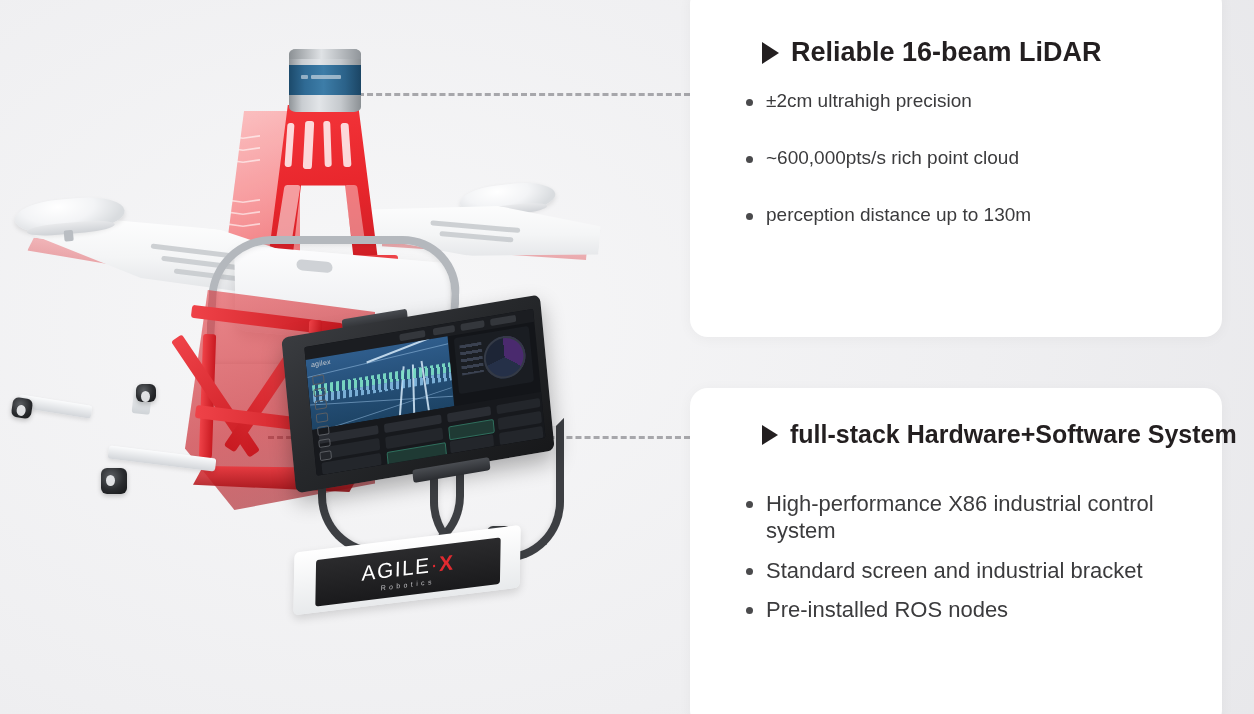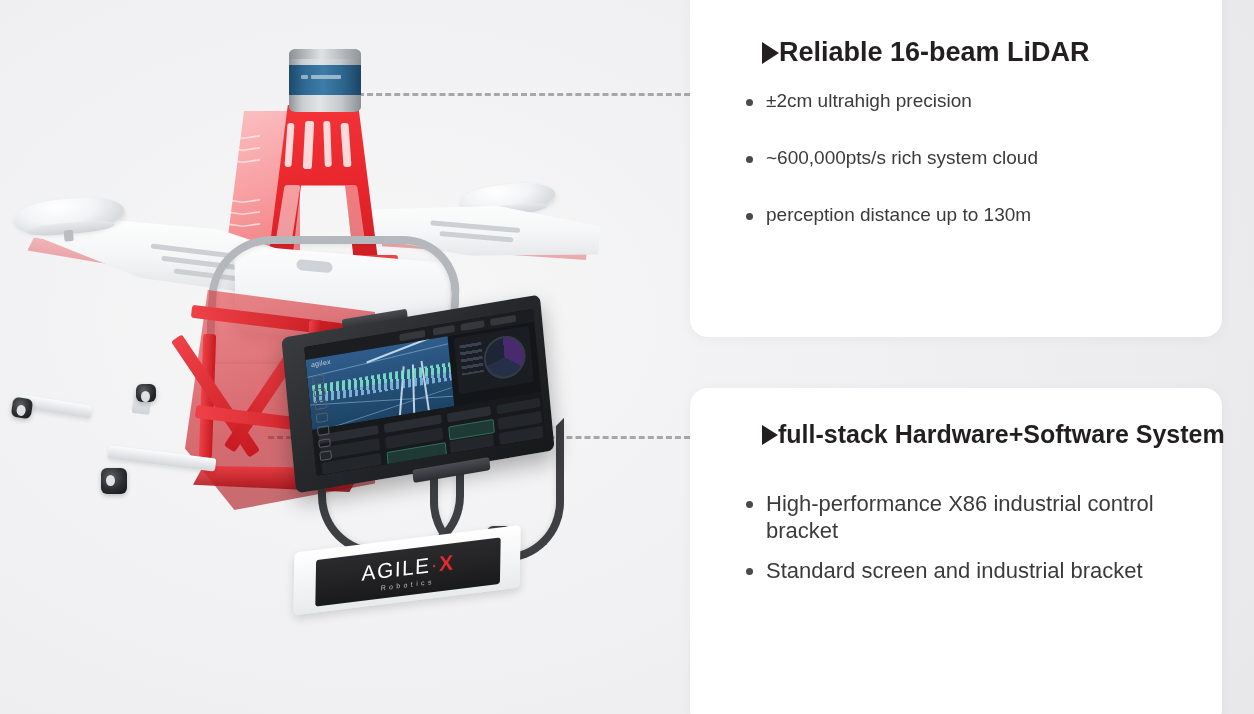--- a/index.html
+++ b/index.html
@@ -189,21 +189,21 @@
   .plate .sub{color:#bfbfc2;font-size:7px;letter-spacing:3.4px;margin-top:3px;
     font-family:"Liberation Sans",sans-serif;}
   .plate .dot{color:#e02a30;}
 
   
   .card{position:absolute;background:#fff;border-radius:18px;
     box-shadow:0 2px 14px rgba(0,0,0,.045);}
   .card.c1{left:690px;top:-14px;width:532px;height:351px;}
   .card.c2{left:690px;top:388px;width:532px;height:340px;}
 
-  .card .head{position:absolute;display:flex;align-items:flex-start;
+  .card .head{position:absolute;display:flex;align-items:flex-start;gap:12px;
     color:#231f20;font-weight:700;line-height:1.12;padding-left:40px;}
   .card.c1 .head{left:32px;top:51px;width:470px;font-size:27px;}
   .card.c2 .head{left:32px;top:32px;width:478px;font-size:25px;}
   .tri{flex:0 0 auto;margin-top:.20em;width:0;height:0;
     border-left:17px solid #231f20;border-top:11px solid transparent;border-bottom:11px solid transparent;}
   .card.c2 .tri{border-left-width:16px;border-top-width:10px;border-bottom-width:10px;}
 
   .bullets{position:absolute;list-style:none;margin:0;padding:0;color:#3b3b3d;}
   .card.c1 .bullets{left:54px;top:103px;width:460px;font-size:19px;}
   .card.c2 .bullets{left:54px;top:102px;width:450px;font-size:22px;}
@@ -372,28 +372,29 @@
     </div>
   </div>
 
   <div class="card c1">
     <div class="head">
       <span class="tri"></span>
       <span>Reliable 16-beam LiDAR</span>
     </div>
     <ul class="bullets">
       <li>±2cm ultrahigh precision</li>
-      <li>~600,000pts/s rich system cloud</li>
+      <li>~600,000pts/s rich point cloud</li>
       <li>perception distance up to 130m</li>
     </ul>
   </div>
 
   <div class="card c2">
     <div class="head">
       <span class="tri"></span>
       <span>full-stack Hardware+Software System</span>
     </div>
     <ul class="bullets">
-      <li>High-performance X86 industrial control bracket</li>
+      <li>High-performance X86 industrial control system</li>
       <li>Standard screen and industrial bracket</li>
+      <li>Pre-installed ROS nodes</li>
     </ul>
   </div>
 </div>
 
 </body></html>

